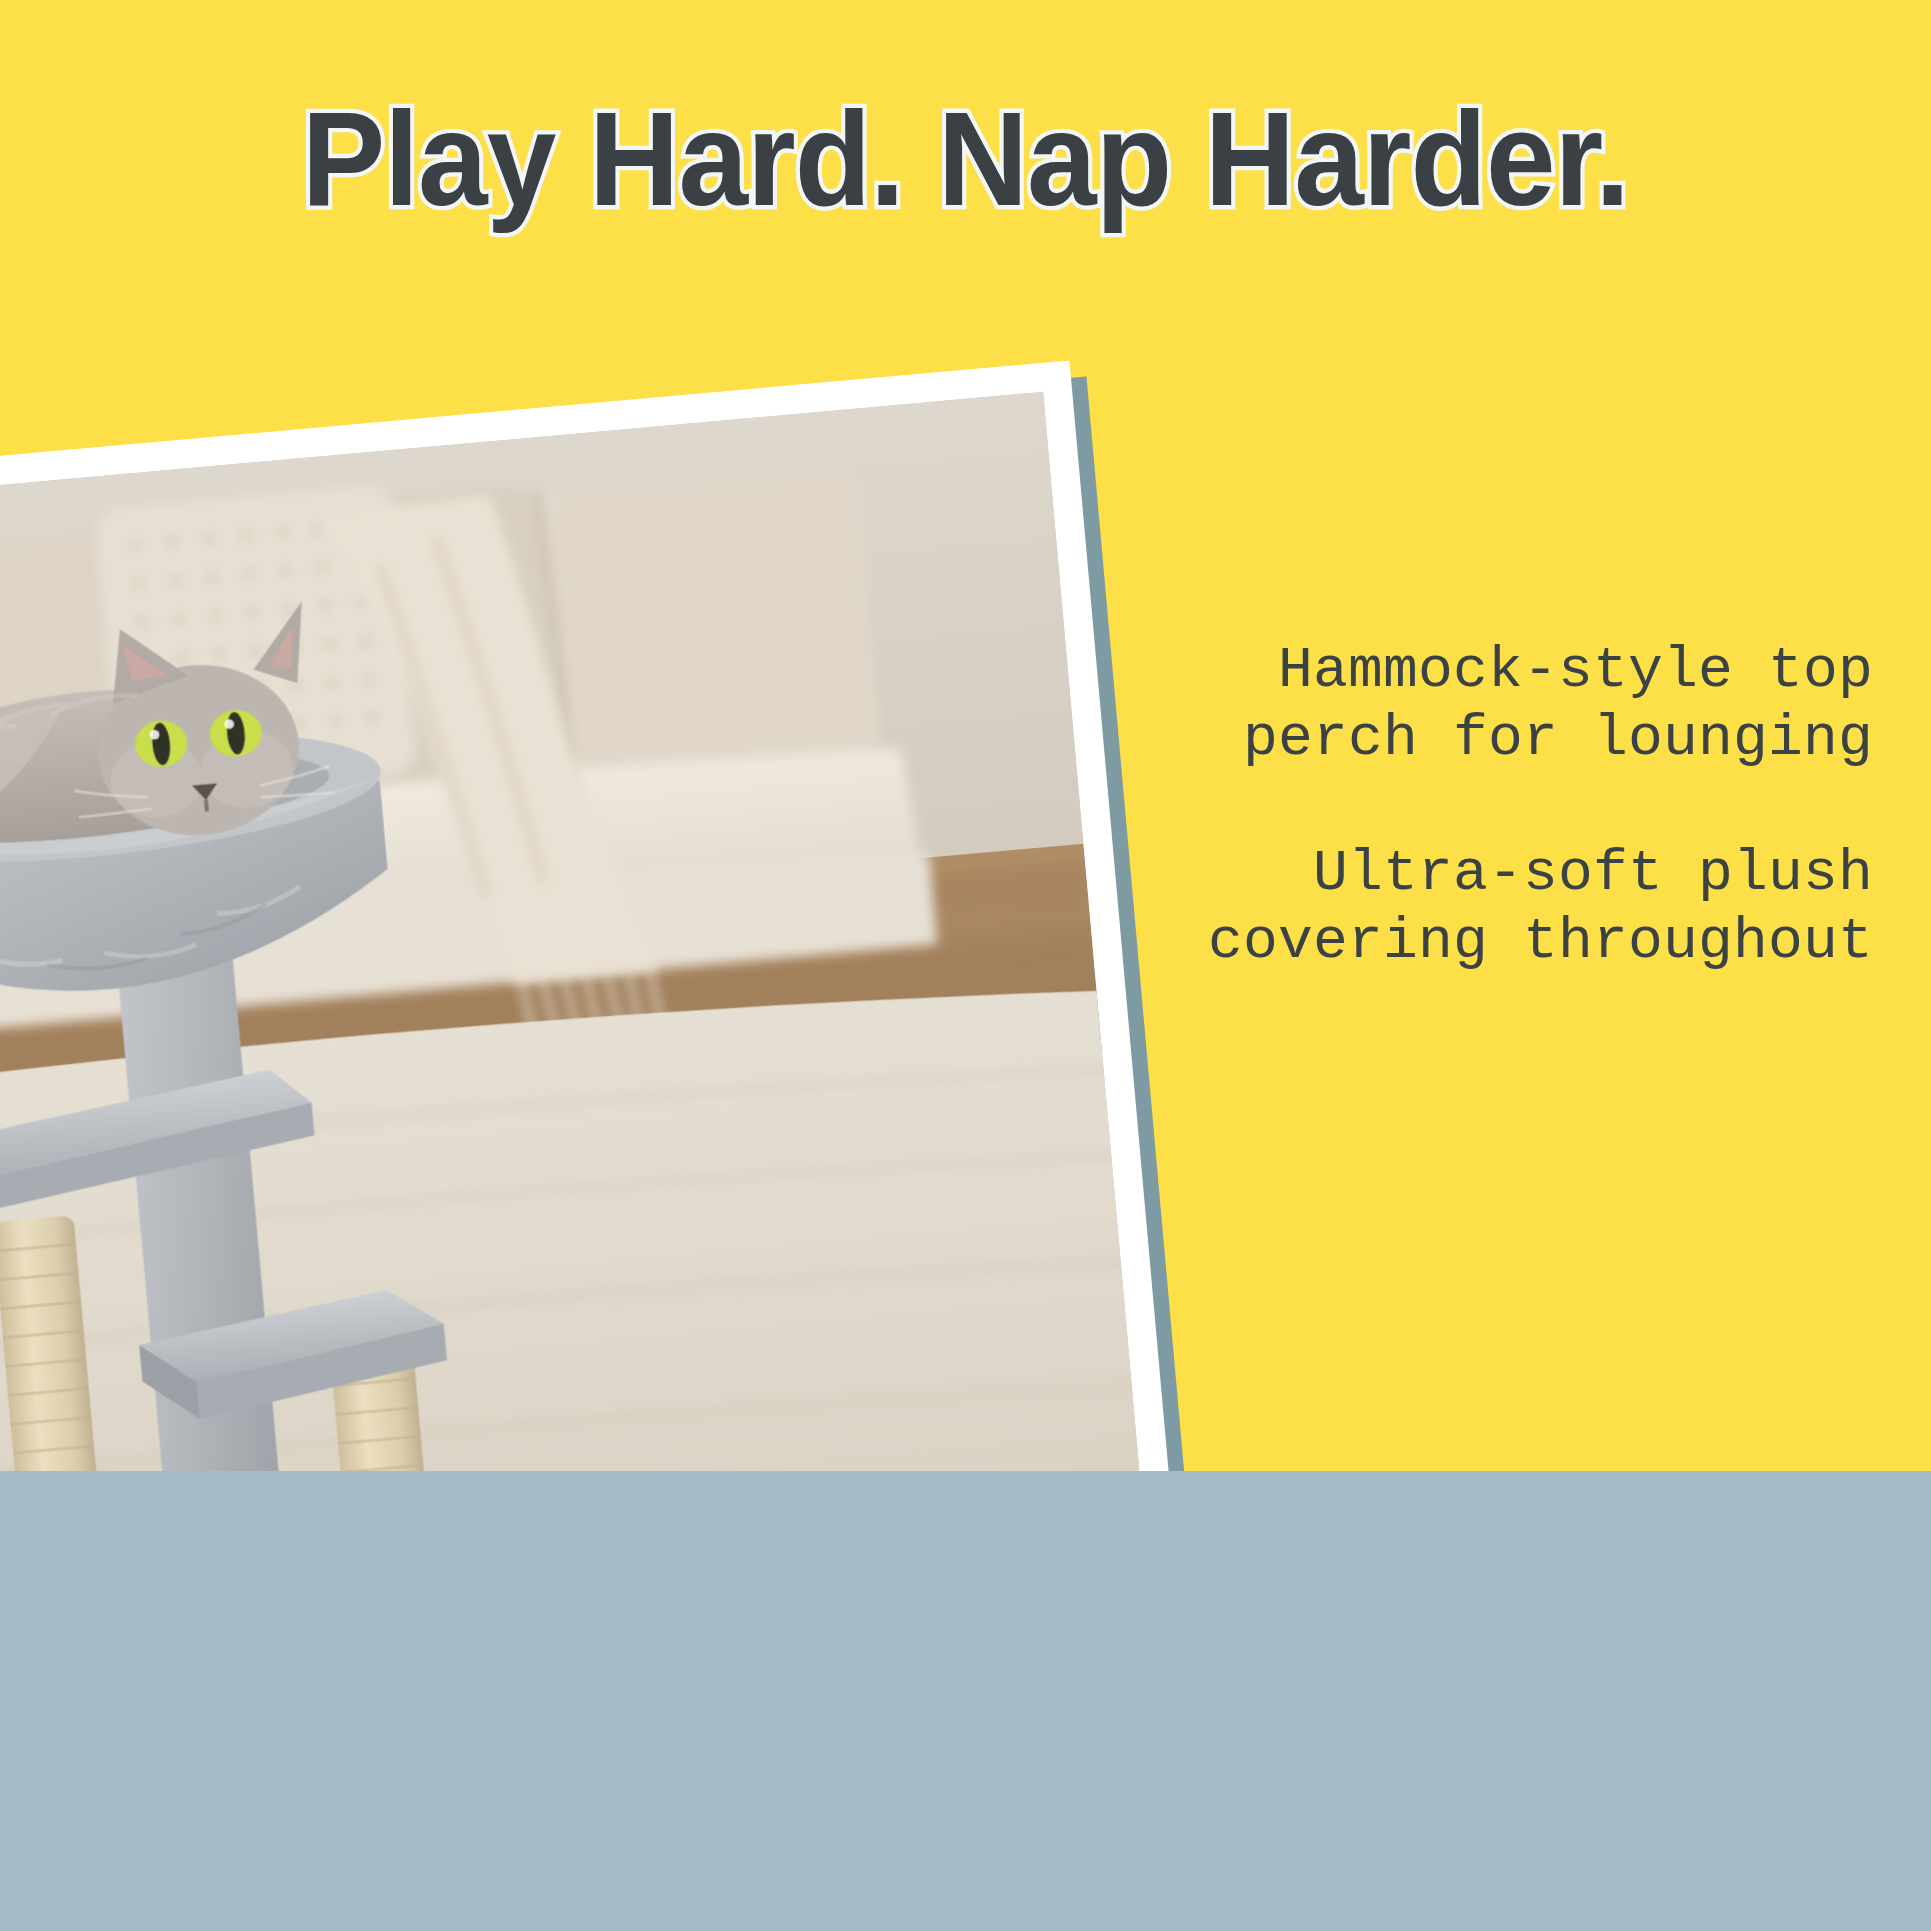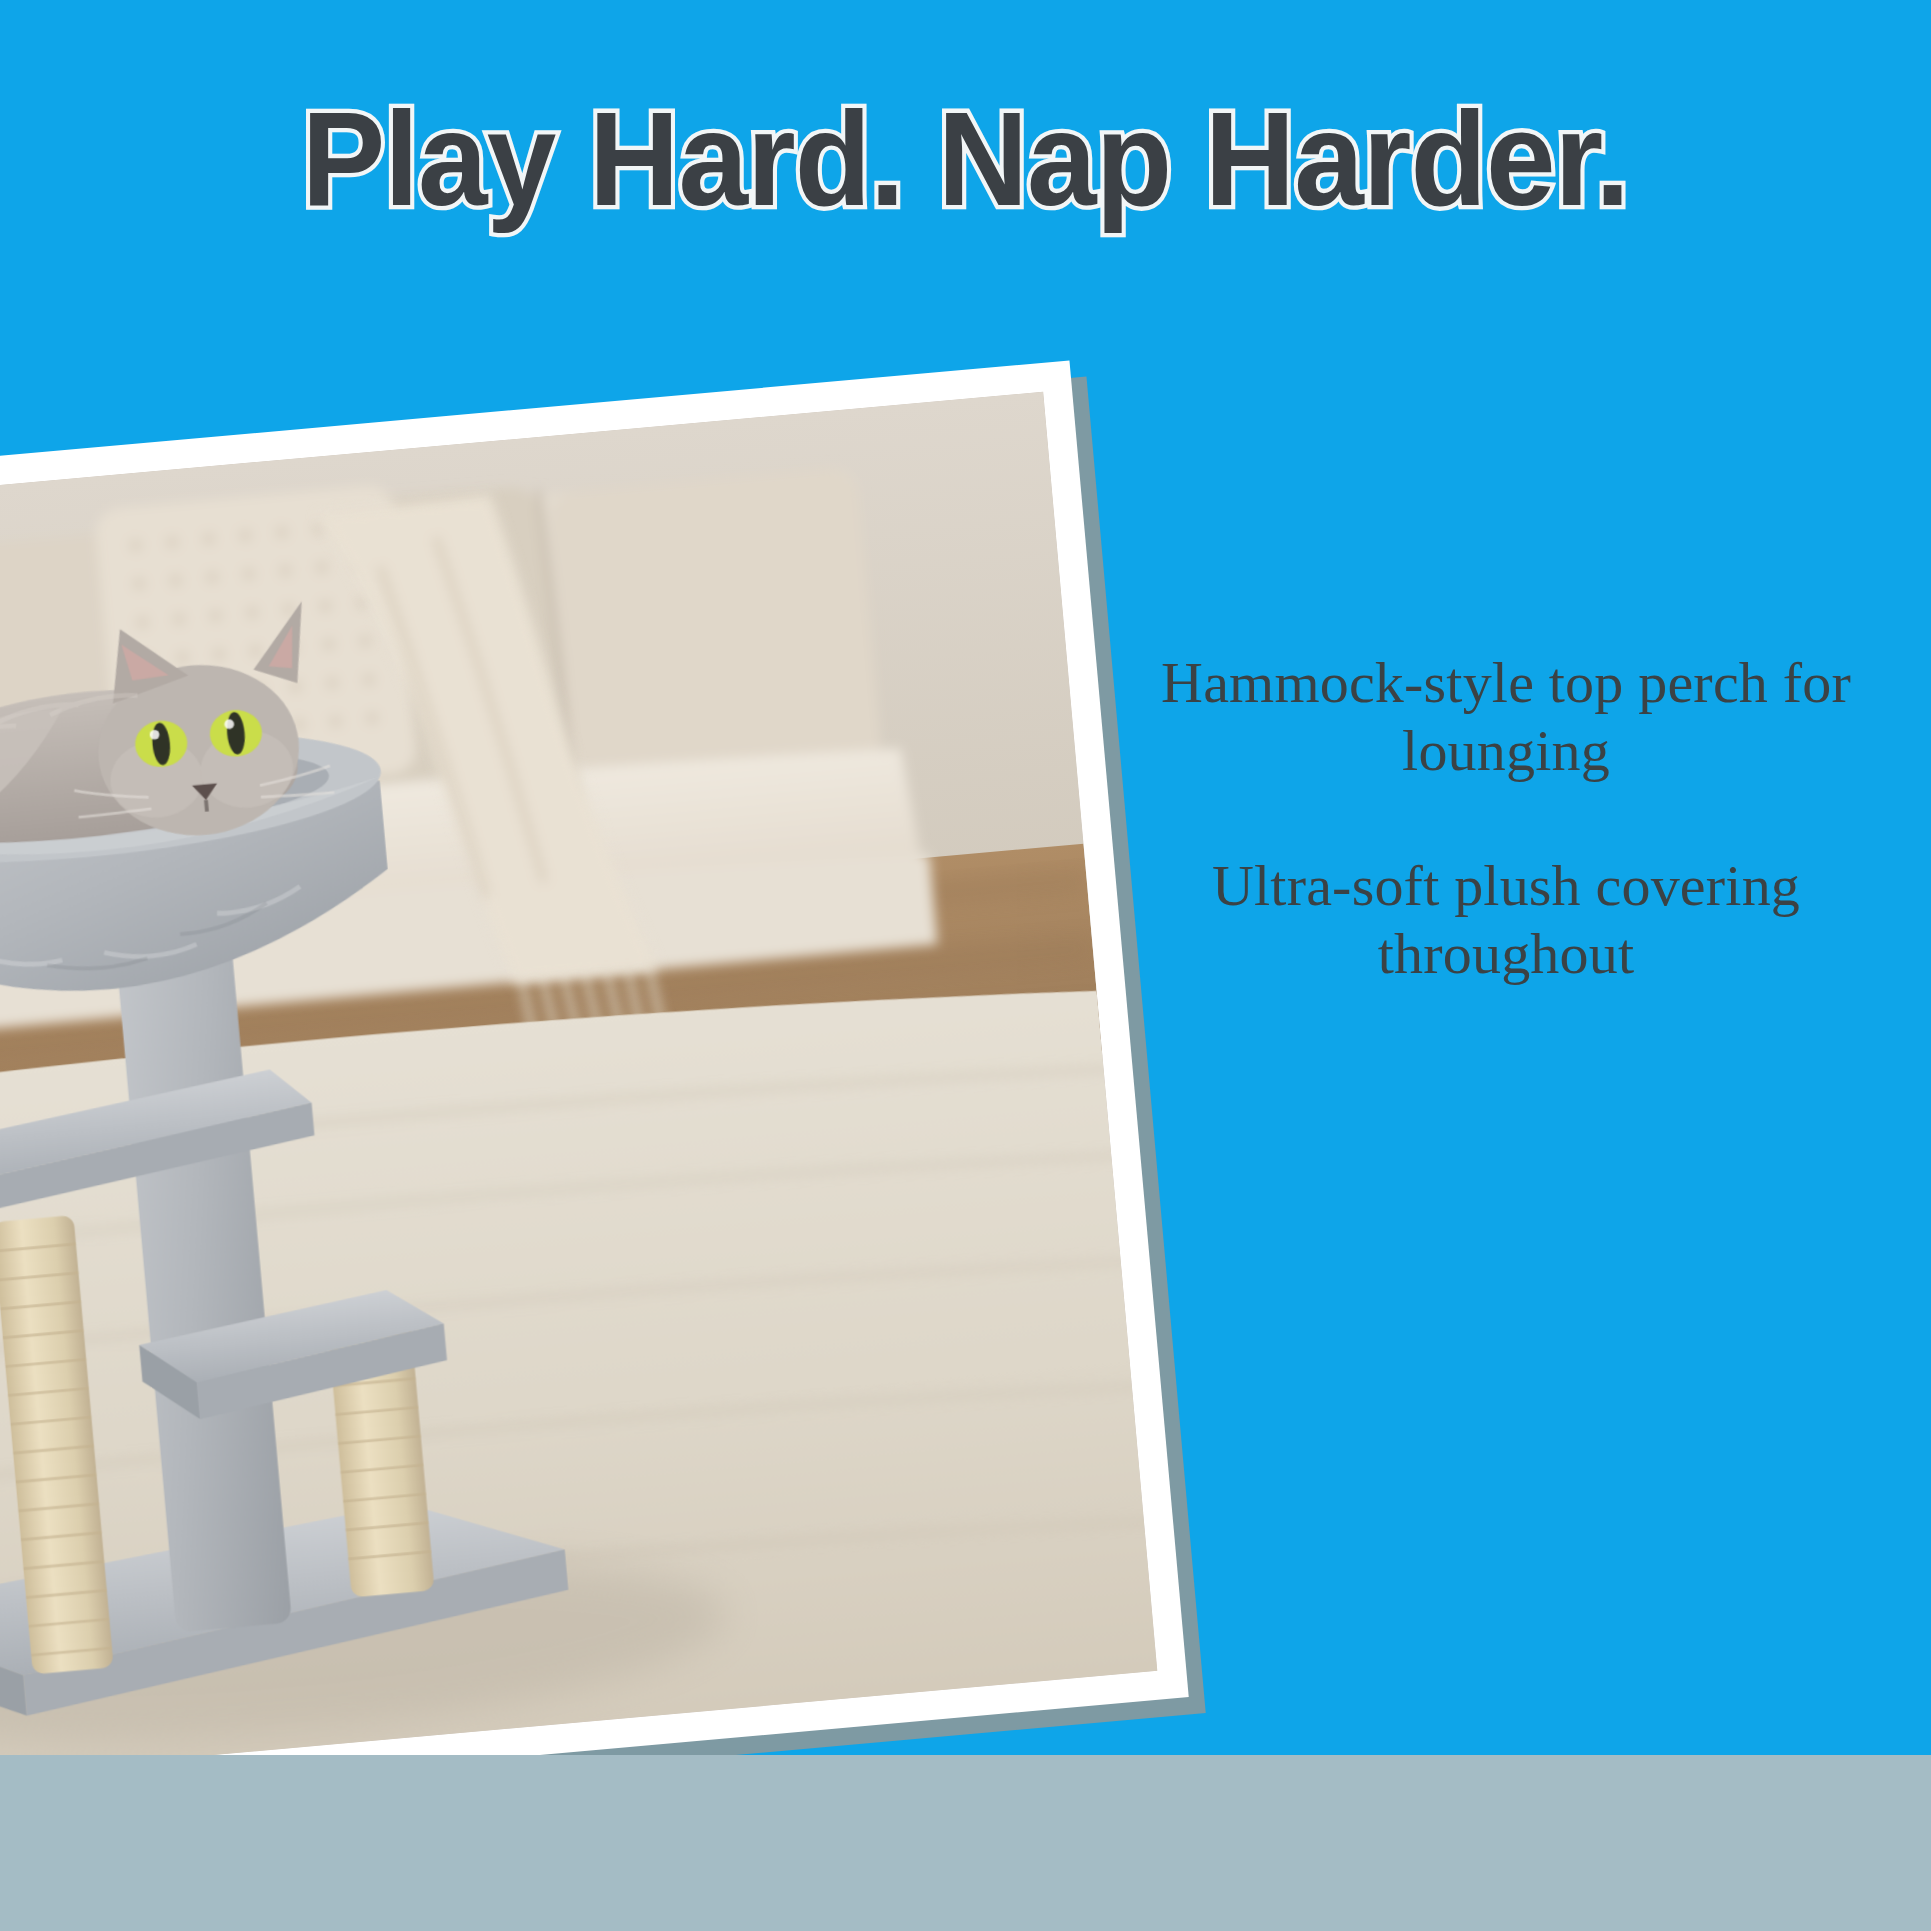--- a/index.html
+++ b/index.html
@@ -1,21 +1,21 @@
 <!DOCTYPE html>
 <html><head>
 <meta charset="utf-8">
 <style>
   html,body{margin:0;padding:0;}
   body{
     width:1931px;height:1931px;overflow:hidden;
     font-family:"Liberation Sans",sans-serif;
     background:#a4bcc5;
   }
-  #stage{position:relative;width:1931px;height:1755px;background:#0ea5e9;overflow:hidden;}
+  #stage{position:relative;width:1931px;height:1471px;background:#fde047;overflow:hidden;}
 
   
   .headline{
     position:absolute;left:0;right:0;top:93px;
     text-align:center;
     font-family:"Liberation Sans Narrow","Liberation Sans",sans-serif;
     font-weight:bold;
     font-size:133px;
     line-height:1.0;
     letter-spacing:-1px;
@@ -74,26 +74,27 @@
   .photo-inner svg{display:block;width:100%;height:100%;}
 
   
   .features{
     position:absolute;
     left:1139px;top:637px;
     width:734px;
     text-align:center;
   }
   .feature{
-    font-family:Liberation Serif, serif;
+    font-family:Liberation Mono, monospace;
     font-size:58px;
     line-height:1.18;
     color:#3b4245;
-    margin:12px 0 66px 0;
+    margin:0 0 66px 0;
     letter-spacing:0.2px;
+    text-align:right;
   }
   .feature:last-child{margin-bottom:0;}
 </style>
 </head>
 <body>
 
 <div id="stage">
 
   <div class="headline">Play Hard. Nap Harder.</div>
 

